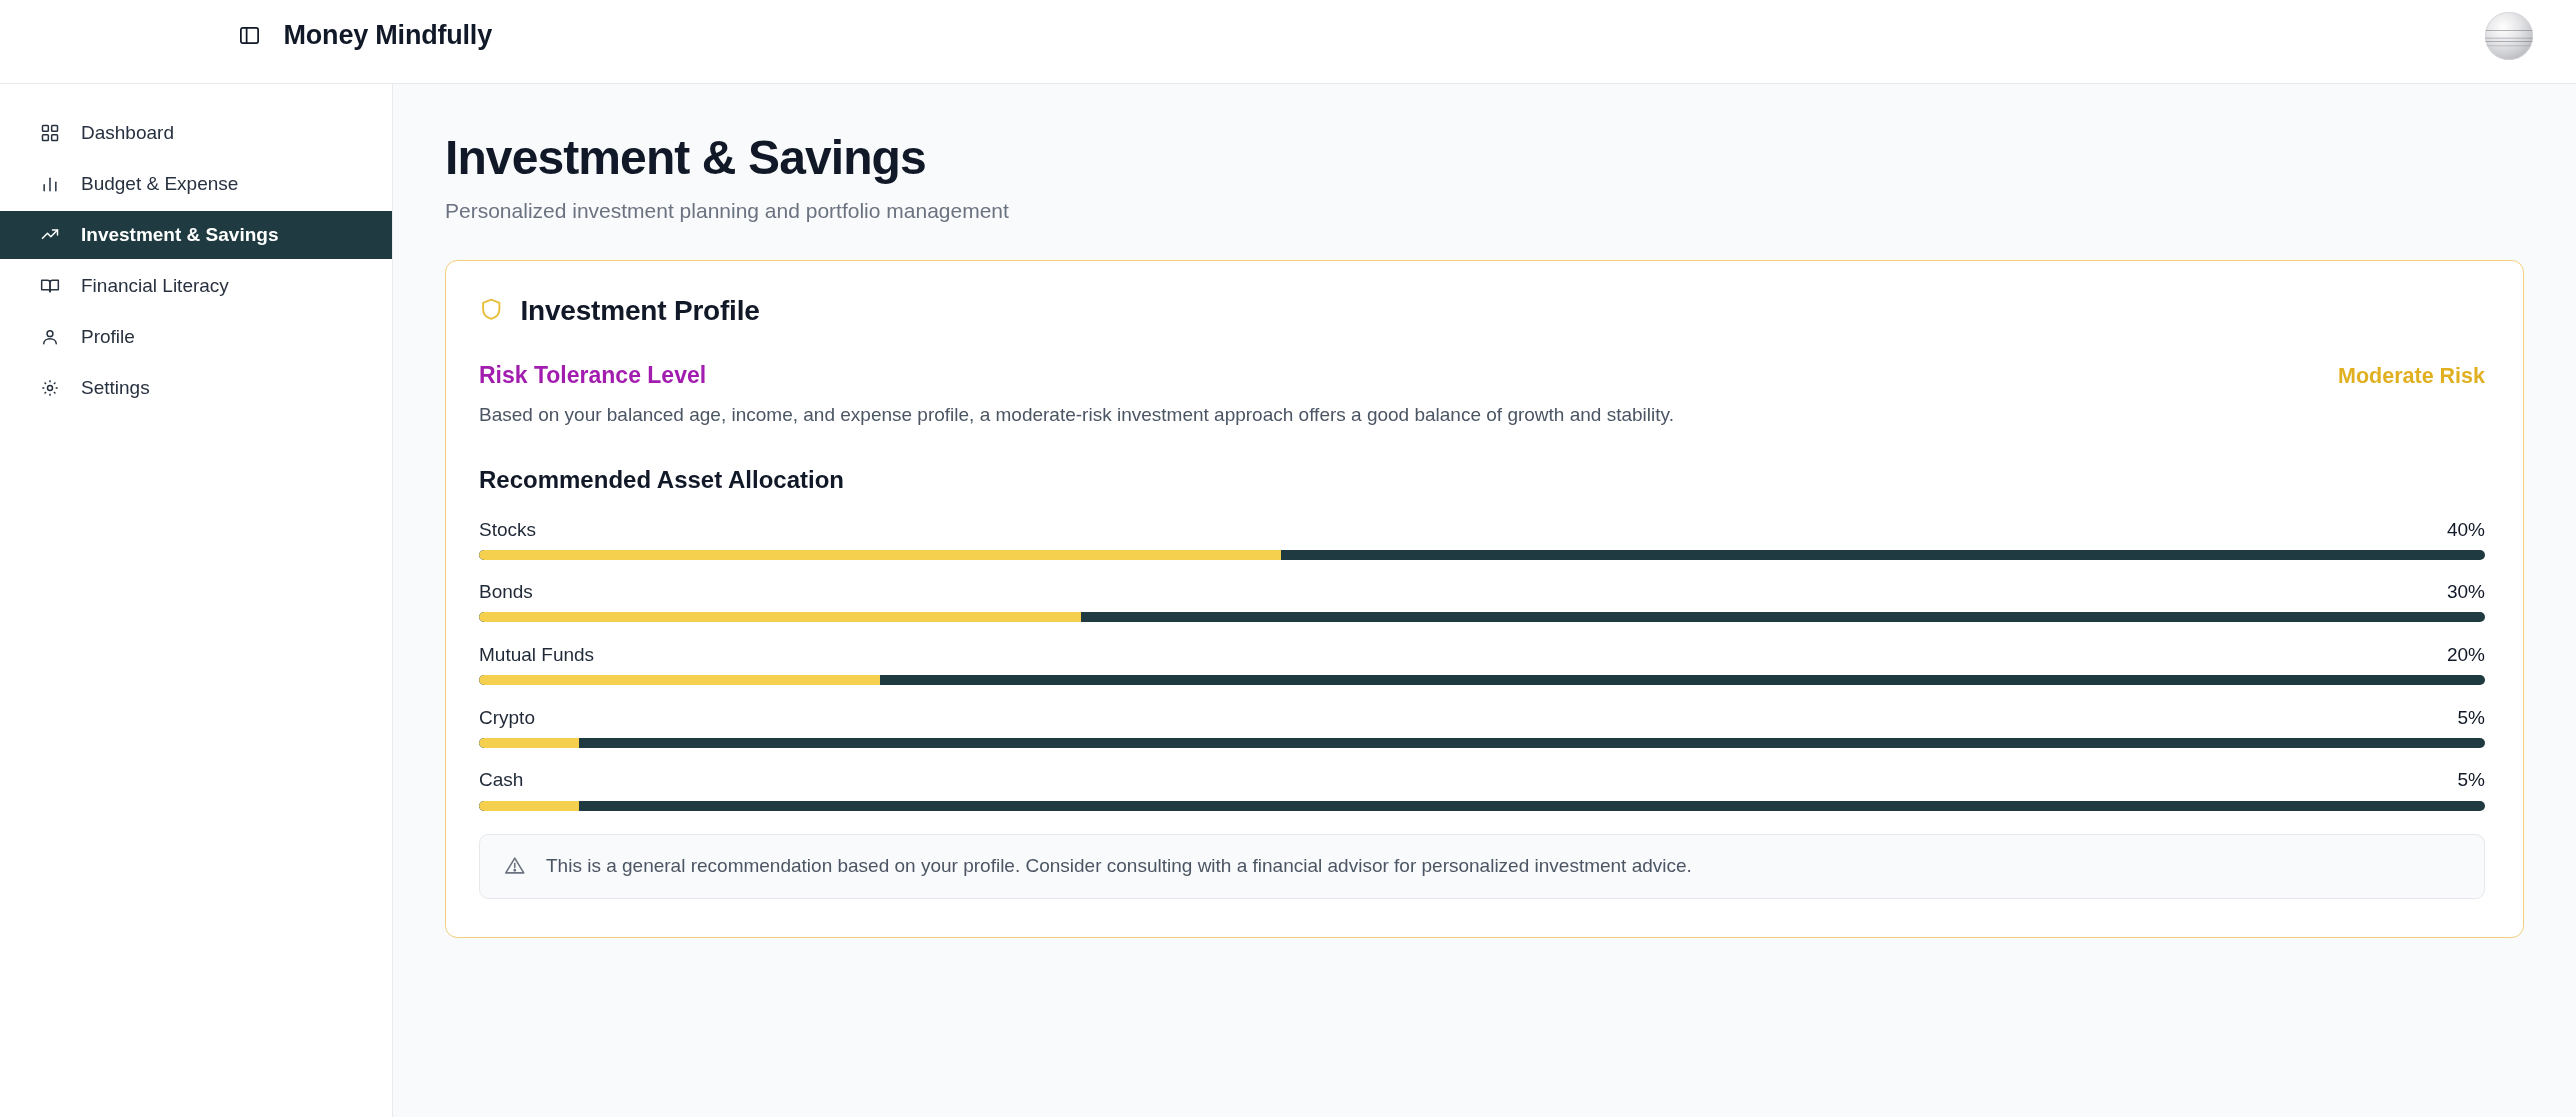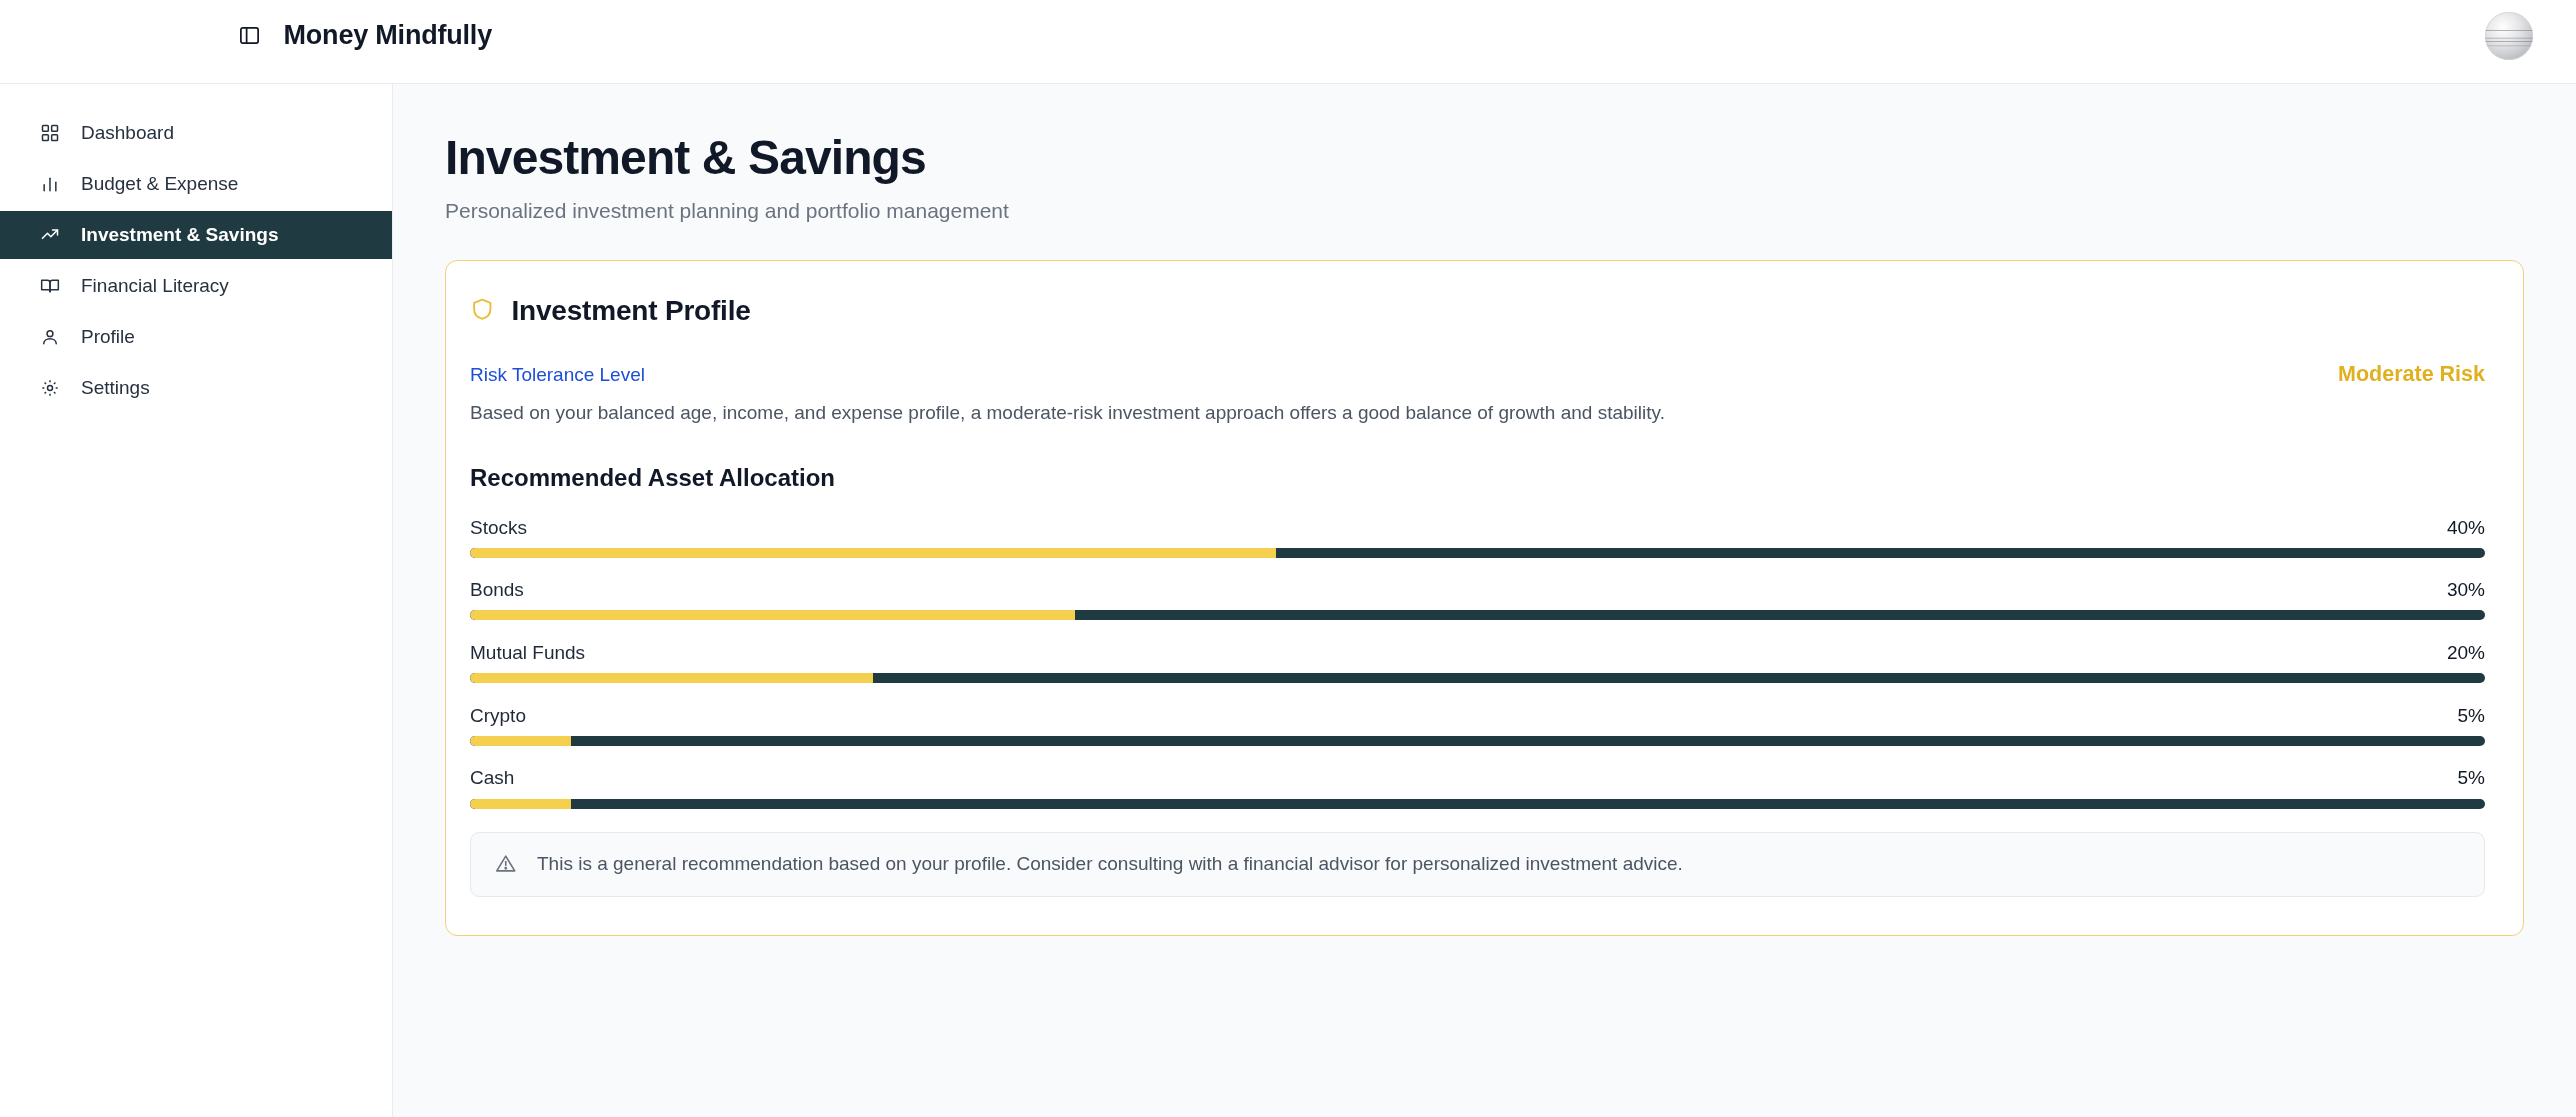--- a/index.html
+++ b/index.html
@@ -113,41 +113,41 @@
     margin-top: 14px;
     font-size: 21px;
     color: #6b7280;
   }
 
   .card {
     margin-top: 37px;
     background: #ffffff;
     border: 1.5px solid #f2d07a;
     border-radius: 12.3px;
-    padding: 34px 38px 38px 24px;
+    padding: 34px 38px 38px 33px;
   }
   .card-header {
     display: flex;
     align-items: center;
     gap: 17px;
   }
   .card-title {
     font-size: 28px;
     font-weight: bold;
     color: #111827;
     letter-spacing: -0.2px;
   }
 
   .risk-row {
     margin-top: 35px;
     display: flex;
     align-items: baseline;
     justify-content: space-between;
   }
-  .risk-label { font-size: 19px; font-weight: normal; color: #1d4ed8; }
+  .risk-label { font-size: 23px; font-weight: bold; color: #a21caf; }
   .risk-badge { font-size: 21.5px; font-weight: bold; color: #e0b020; }
   .risk-desc {
     margin-top: 15.3px;
     font-size: 19px;
     color: #4b5563;
   }
 
   .section-title {
     margin-top: 40px;
     font-size: 24px;

